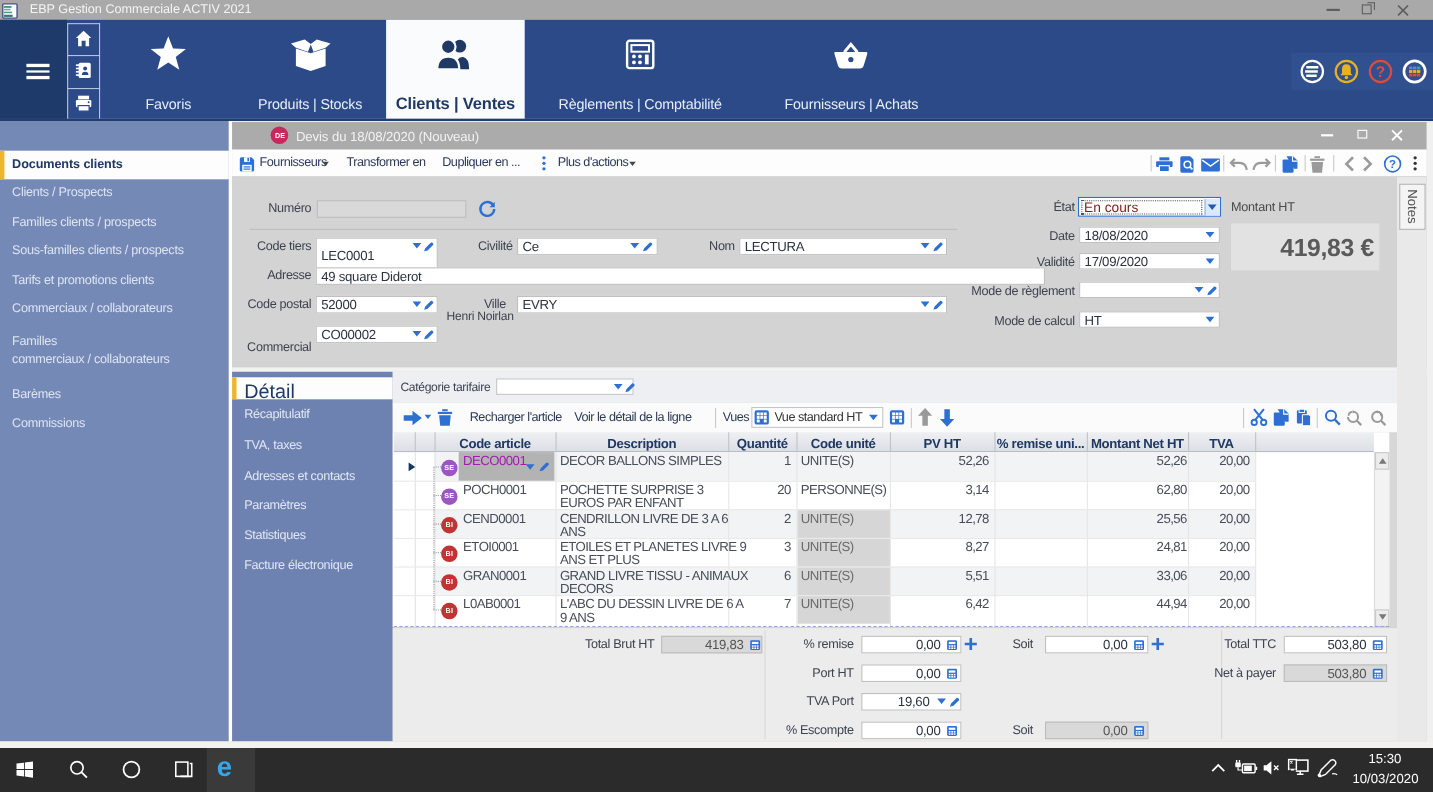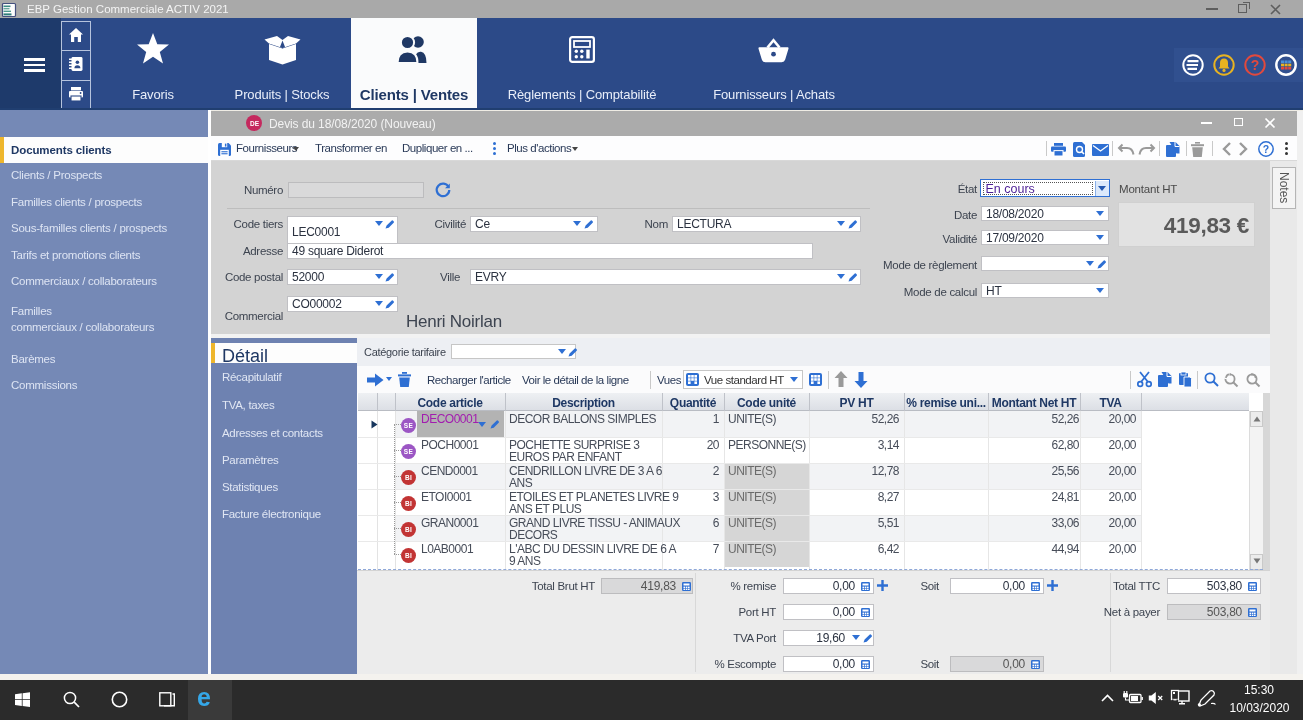--- a/index.html
+++ b/index.html
@@ -282,46 +282,46 @@
     <use href="#pen"></use>
   </svg>
 <div class="lab" style="left:568px;top:216px;width:100px">Nom</div>
 <div class="inp" style="left:672px;top:216px;width:189px;height:16px">LECTURA</div>
 <div class="cv" style="left:837px;top:221px"></div>
 <svg class="a" style="left:848px;top:219px" width="10" height="10">
     <use href="#pen"></use>
   </svg>
 
 <div class="lab" style="left:150px;top:243px;width:133px">Adresse</div>
-<div class="inp" style="left:287px;top:243px;width:526px;height:16px">49 square Diderot</div>
+<div class="inp" style="left:287px;top:243px;width:663px;height:16px">49 square Diderot</div>
 
 <div class="lab" style="left:150px;top:269px;width:133px">Code postal</div>
 <div class="inp" style="left:287px;top:269px;width:111px;height:16px">52000</div>
 <div class="cv" style="left:375px;top:274px"></div>
 <svg class="a" style="left:385px;top:272px" width="10" height="10">
     <use href="#pen"></use>
   </svg>
 <div class="lab" style="left:360px;top:269px;width:100px">Ville</div>
 <div class="inp" style="left:470px;top:269px;width:391px;height:16px">EVRY</div>
 <div class="cv" style="left:837px;top:274px"></div>
 <svg class="a" style="left:848px;top:272px" width="10" height="10">
     <use href="#pen"></use>
   </svg>
 
 <div class="lab" style="left:150px;top:308px;width:133px">Commercial</div>
 <div class="inp" style="left:287px;top:296px;width:111px;height:16px">CO00002</div>
 <div class="cv" style="left:375px;top:301px"></div>
 <svg class="a" style="left:385px;top:299px" width="10" height="10">
     <use href="#pen"></use>
   </svg>
-<div class="a" style="left:406px;top:312px;font-size:17px;letter-spacing:-0.25px;color:#3d4450">Henri Noirlan</div>
+<div class="a" style="left:406px;top:282px;font-size:11px;letter-spacing:-0.25px;color:#3d4450">Henri Noirlan</div>
 
 <div class="lab" style="left:847px;top:181px;width:130px">État</div>
 <div class="a" style="left:980px;top:179px;width:130px;height:18px;background:#fff;border:1.5px solid #2e6fd3"></div>
-<div class="a" style="left:982.5px;top:181.5px;width:110px;height:13px;border:1px dotted #555;font-size:12.5px;color:#4c1d95;line-height:13px;padding-left:2px">En cours</div>
+<div class="a" style="left:982.5px;top:181.5px;width:110px;height:13px;border:1px dotted #555;font-size:12.5px;color:#7f1d1d;line-height:13px;padding-left:2px">En cours</div>
 <div class="a" style="left:1095px;top:180.5px;width:14px;height:15px;background:#dce9fb;border-left:1px solid #8ab0e8"></div>
 <div class="cv" style="left:1098px;top:186px;border-top-color:#2458b0"></div>
 <div class="lab" style="left:847px;top:207px;width:130px">Date</div>
 <div class="inp" style="left:981px;top:206px;width:128px;height:15px">18/08/2020</div>
 <div class="cv" style="left:1096px;top:211px"></div>
 <div class="lab" style="left:847px;top:231px;width:130px">Validité</div>
 <div class="inp" style="left:981px;top:230px;width:128px;height:15px">17/09/2020</div>
 <div class="cv" style="left:1096px;top:235px"></div>
 <div class="lab" style="left:847px;top:257px;width:130px">Mode de règlement</div>
 <div class="inp" style="left:981px;top:256px;width:128px;height:15px"></div>

